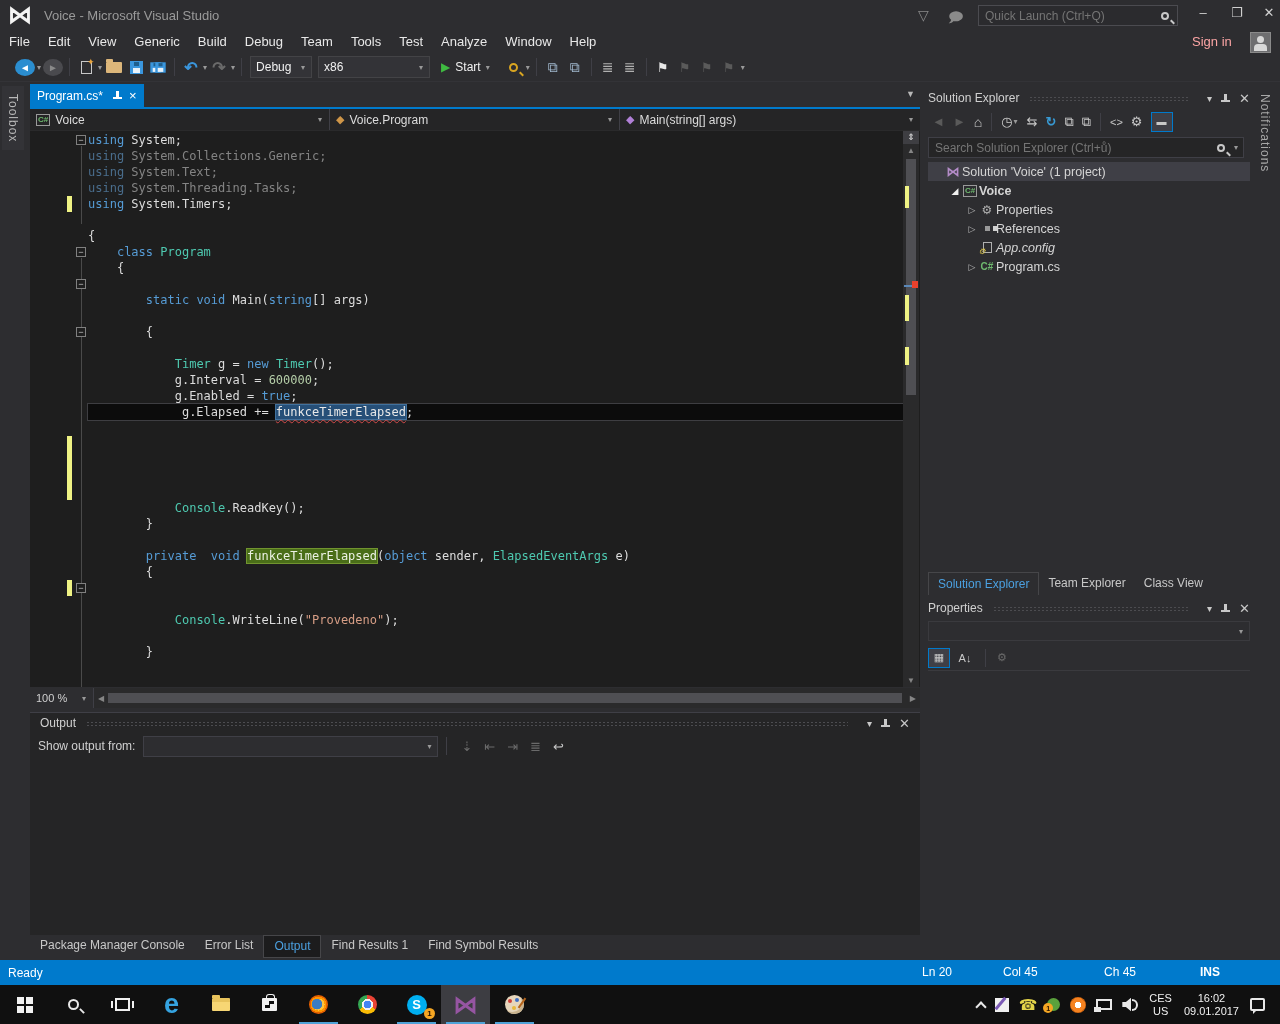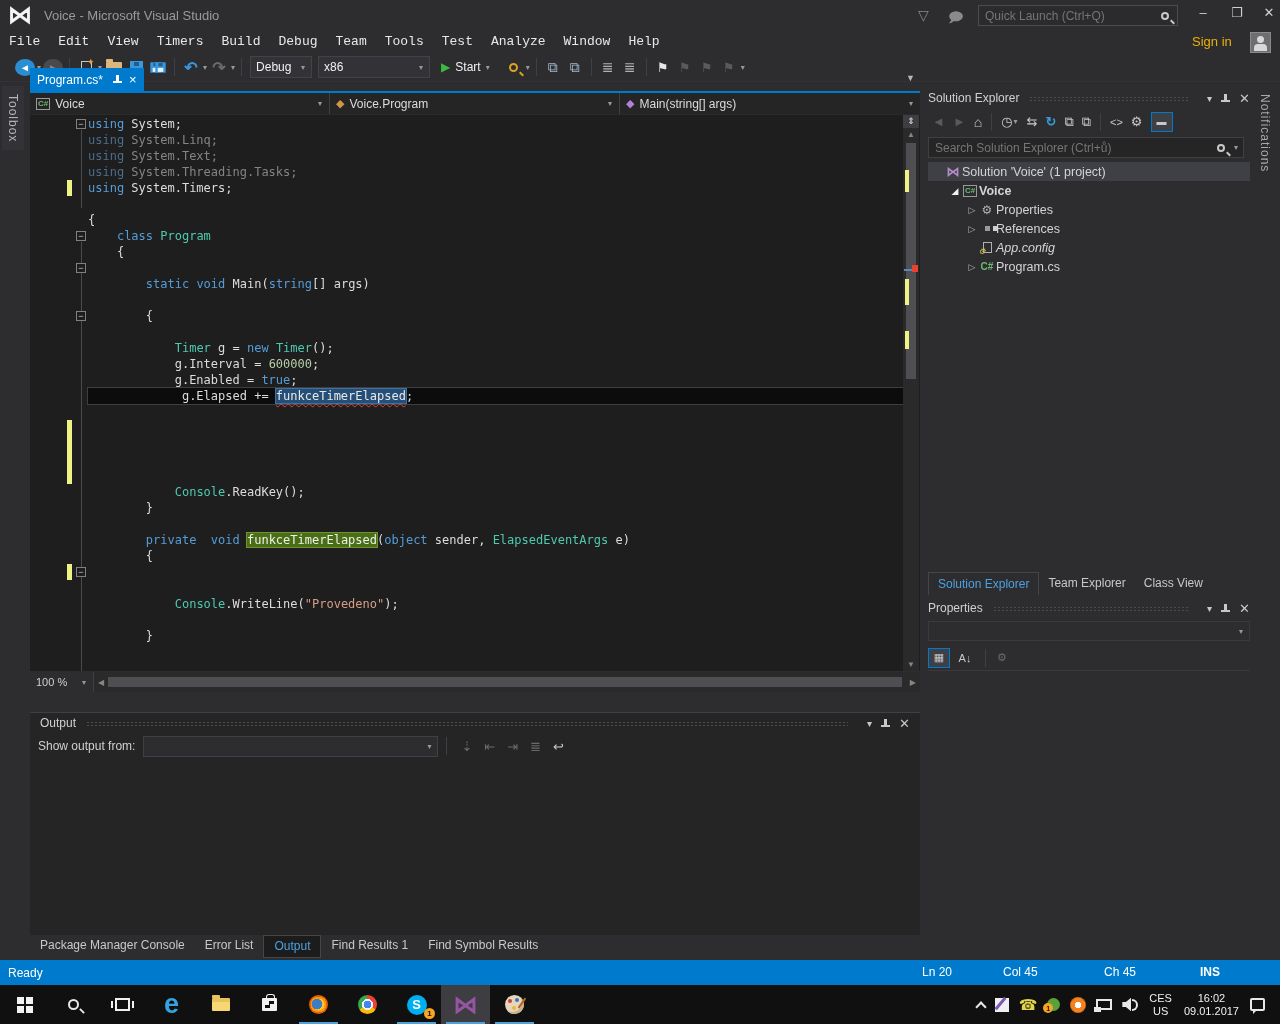--- a/index.html
+++ b/index.html
@@ -15,23 +15,23 @@
   .tb-ico{top:7px;font-size:14px;color:#8a8a8a;}
   #quick-launch{left:978px;top:5px;width:200px;height:21px;background:#2b2b2e;border:1px solid #4b4b50;
     display:flex;align-items:center;}
   #quick-launch input{flex:1;background:transparent;border:none;outline:none;color:#fde047;
     font-size:12px;padding:0 6px;font-family:"Liberation Sans",sans-serif;}
   .mag{width:8px;height:8px;border:2px solid #c8c8c8;border-radius:50%;position:relative;margin-right:8px;}
   .mag::after{content:'';position:absolute;left:7px;top:7px;width:5px;height:2px;background:#c8c8c8;transform:rotate(45deg);}
   .winbtn{top:0;width:34px;height:26px;color:#d0d0d0;font-size:13px;text-align:center;line-height:26px;}
 
   
-  #menubar{left:0;top:30px;width:1280px;height:23px;display:flex;align-items:center;color:#f1f1f1;font-family:Liberation Mono, monospace;}
+  #menubar{left:0;top:30px;width:1280px;height:23px;display:flex;align-items:center;color:#f1f1f1;}
   .menu-item{padding:3px 9px;font-size:13px;color:#e8e8e8;}
-  #signin{left:1192px;top:34px;font-size:13px;color:#eab308;}
+  #signin{left:1192px;top:34px;font-size:13px;color:#fca5a5;}
   .person-box{left:1250px;top:32px;width:21px;height:21px;background:#6e6e70;border:1px solid #8a8a8a;
     position:absolute;}
   .person-box::before{content:'';position:absolute;left:6px;top:3px;width:7px;height:7px;border-radius:50%;background:#d8d8d8;}
   .person-box::after{content:'';position:absolute;left:3px;top:11px;width:13px;height:7px;border-radius:4px 4px 0 0;background:#d8d8d8;}
 
   
   #toolbar{left:0;top:53px;width:1280px;height:29px;display:flex;align-items:center;border-bottom:1px solid #333337;}
   .ti{display:inline-flex;align-items:center;justify-content:center;height:22px;min-width:20px;margin:0 1px;
     font-size:14px;color:#c8c8c8;}
   .caret{font-size:8px;color:#999;margin:0 1px;}
@@ -58,21 +58,21 @@
   .amber-mag{width:9px;height:9px;border:2px solid #d9a521;border-radius:50%;position:relative;display:inline-block;}
   .amber-mag::after{content:'';position:absolute;left:8px;top:8px;width:5px;height:2px;background:#d9a521;transform:rotate(45deg);}
   .flag{font-size:13px;}
 
   
   .vstrip{writing-mode:vertical-rl;font-size:12px;color:#b8b8b8;letter-spacing:1px;}
   #toolbox-tab{left:2px;top:86px;padding:8px 4px;background:#333337;position:absolute;}
   #notif-tab{left:1254px;top:86px;padding:8px 4px;position:absolute;color:#a8a8a8;}
 
   
-  #editor{left:30px;top:68px;width:844px;height:624px;position:absolute;padding-left:6px;}
+  #editor{left:30px;top:84px;width:844px;height:624px;position:absolute;padding-left:6px;}
   #doc-tab{left:0;top:0;height:23px;background:#007acc;color:#fff;display:inline-flex;align-items:center;
     padding:0 7px;font-size:12px;position:absolute;}
   .pin-ico{width:9px;height:9px;position:relative;margin:0 7px 0 10px;display:inline-block;}
   .pin-ico::before{content:'';position:absolute;left:3px;top:0;width:3px;height:6px;background:#fff;}
   .pin-ico::after{content:'';position:absolute;left:0;top:6px;width:9px;height:2px;background:#fff;}
   .tab-close{color:#fff;font-size:13px;}
   #tabrow-caret{left:876px;top:5px;color:#b8b8b8;font-size:9px;position:absolute;}
   #blue-rule{left:0;top:23px;width:890px;height:2px;background:#007acc;position:absolute;}
   #navbar{left:0;top:25px;width:890px;height:22px;background:#252526;display:flex;position:absolute;
     border-bottom:1px solid #2a2a2b;}
@@ -257,21 +257,21 @@
     <div class="abs winbtn" style="left:1186px;">–</div>
     <div class="abs winbtn" style="left:1220px;">❐</div>
     <div class="abs winbtn" style="left:1252px;">✕</div>
   </div>
 
   <div id="menubar" class="abs">
     <span id="menu-items" style="display:flex;">
         <span class="menu-item">File</span>
         <span class="menu-item">Edit</span>
         <span class="menu-item">View</span>
-        <span class="menu-item">Timers</span>
+        <span class="menu-item">Generic</span>
         <span class="menu-item">Build</span>
         <span class="menu-item">Debug</span>
         <span class="menu-item">Team</span>
         <span class="menu-item">Tools</span>
         <span class="menu-item">Test</span>
         <span class="menu-item">Analyze</span>
         <span class="menu-item">Window</span>
         <span class="menu-item">Help</span>
       </span>
   </div>
@@ -378,21 +378,21 @@
           <div class="fold-box" style="top: 195px;">−</div>
           <div class="change-bar" style="top: 304px;"></div>
           <div class="change-bar" style="top: 320px;"></div>
           <div class="change-bar" style="top: 336px;"></div>
           <div class="change-bar" style="top: 352px;"></div>
           <div class="fold-box" style="top: 451px;">−</div>
           <div class="change-bar" style="top: 448px;"></div>
         </div>
       <div id="code-lines">
           <div class="code-line"><span class="tok-k">using</span><span class="tok-p"> System;</span></div>
-          <div class="code-line"><span class="tok-kd">using</span><span class="tok-g"> System.Linq;</span></div>
+          <div class="code-line"><span class="tok-kd">using</span><span class="tok-g"> System.Collections.Generic;</span></div>
           <div class="code-line"><span class="tok-kd">using</span><span class="tok-g"> System.Text;</span></div>
           <div class="code-line"><span class="tok-kd">using</span><span class="tok-g"> System.Threading.Tasks;</span></div>
           <div class="code-line"><span class="tok-k">using</span><span class="tok-p"> System.Timers;</span></div>
           <div class="code-line"></div>
           <div class="code-line"><span class="tok-p">{</span></div>
           <div class="code-line"><span class="tok-p">    </span><span class="tok-k">class</span><span class="tok-p"> </span><span class="tok-t">Program</span></div>
           <div class="code-line"><span class="tok-p">    {</span></div>
           <div class="code-line"></div>
           <div class="code-line"><span class="tok-p">        </span><span class="tok-k">static</span><span class="tok-p"> </span><span class="tok-k">void</span><span class="tok-p"> Main(</span><span class="tok-k">string</span><span class="tok-p">[] args)</span></div>
           <div class="code-line"></div>

